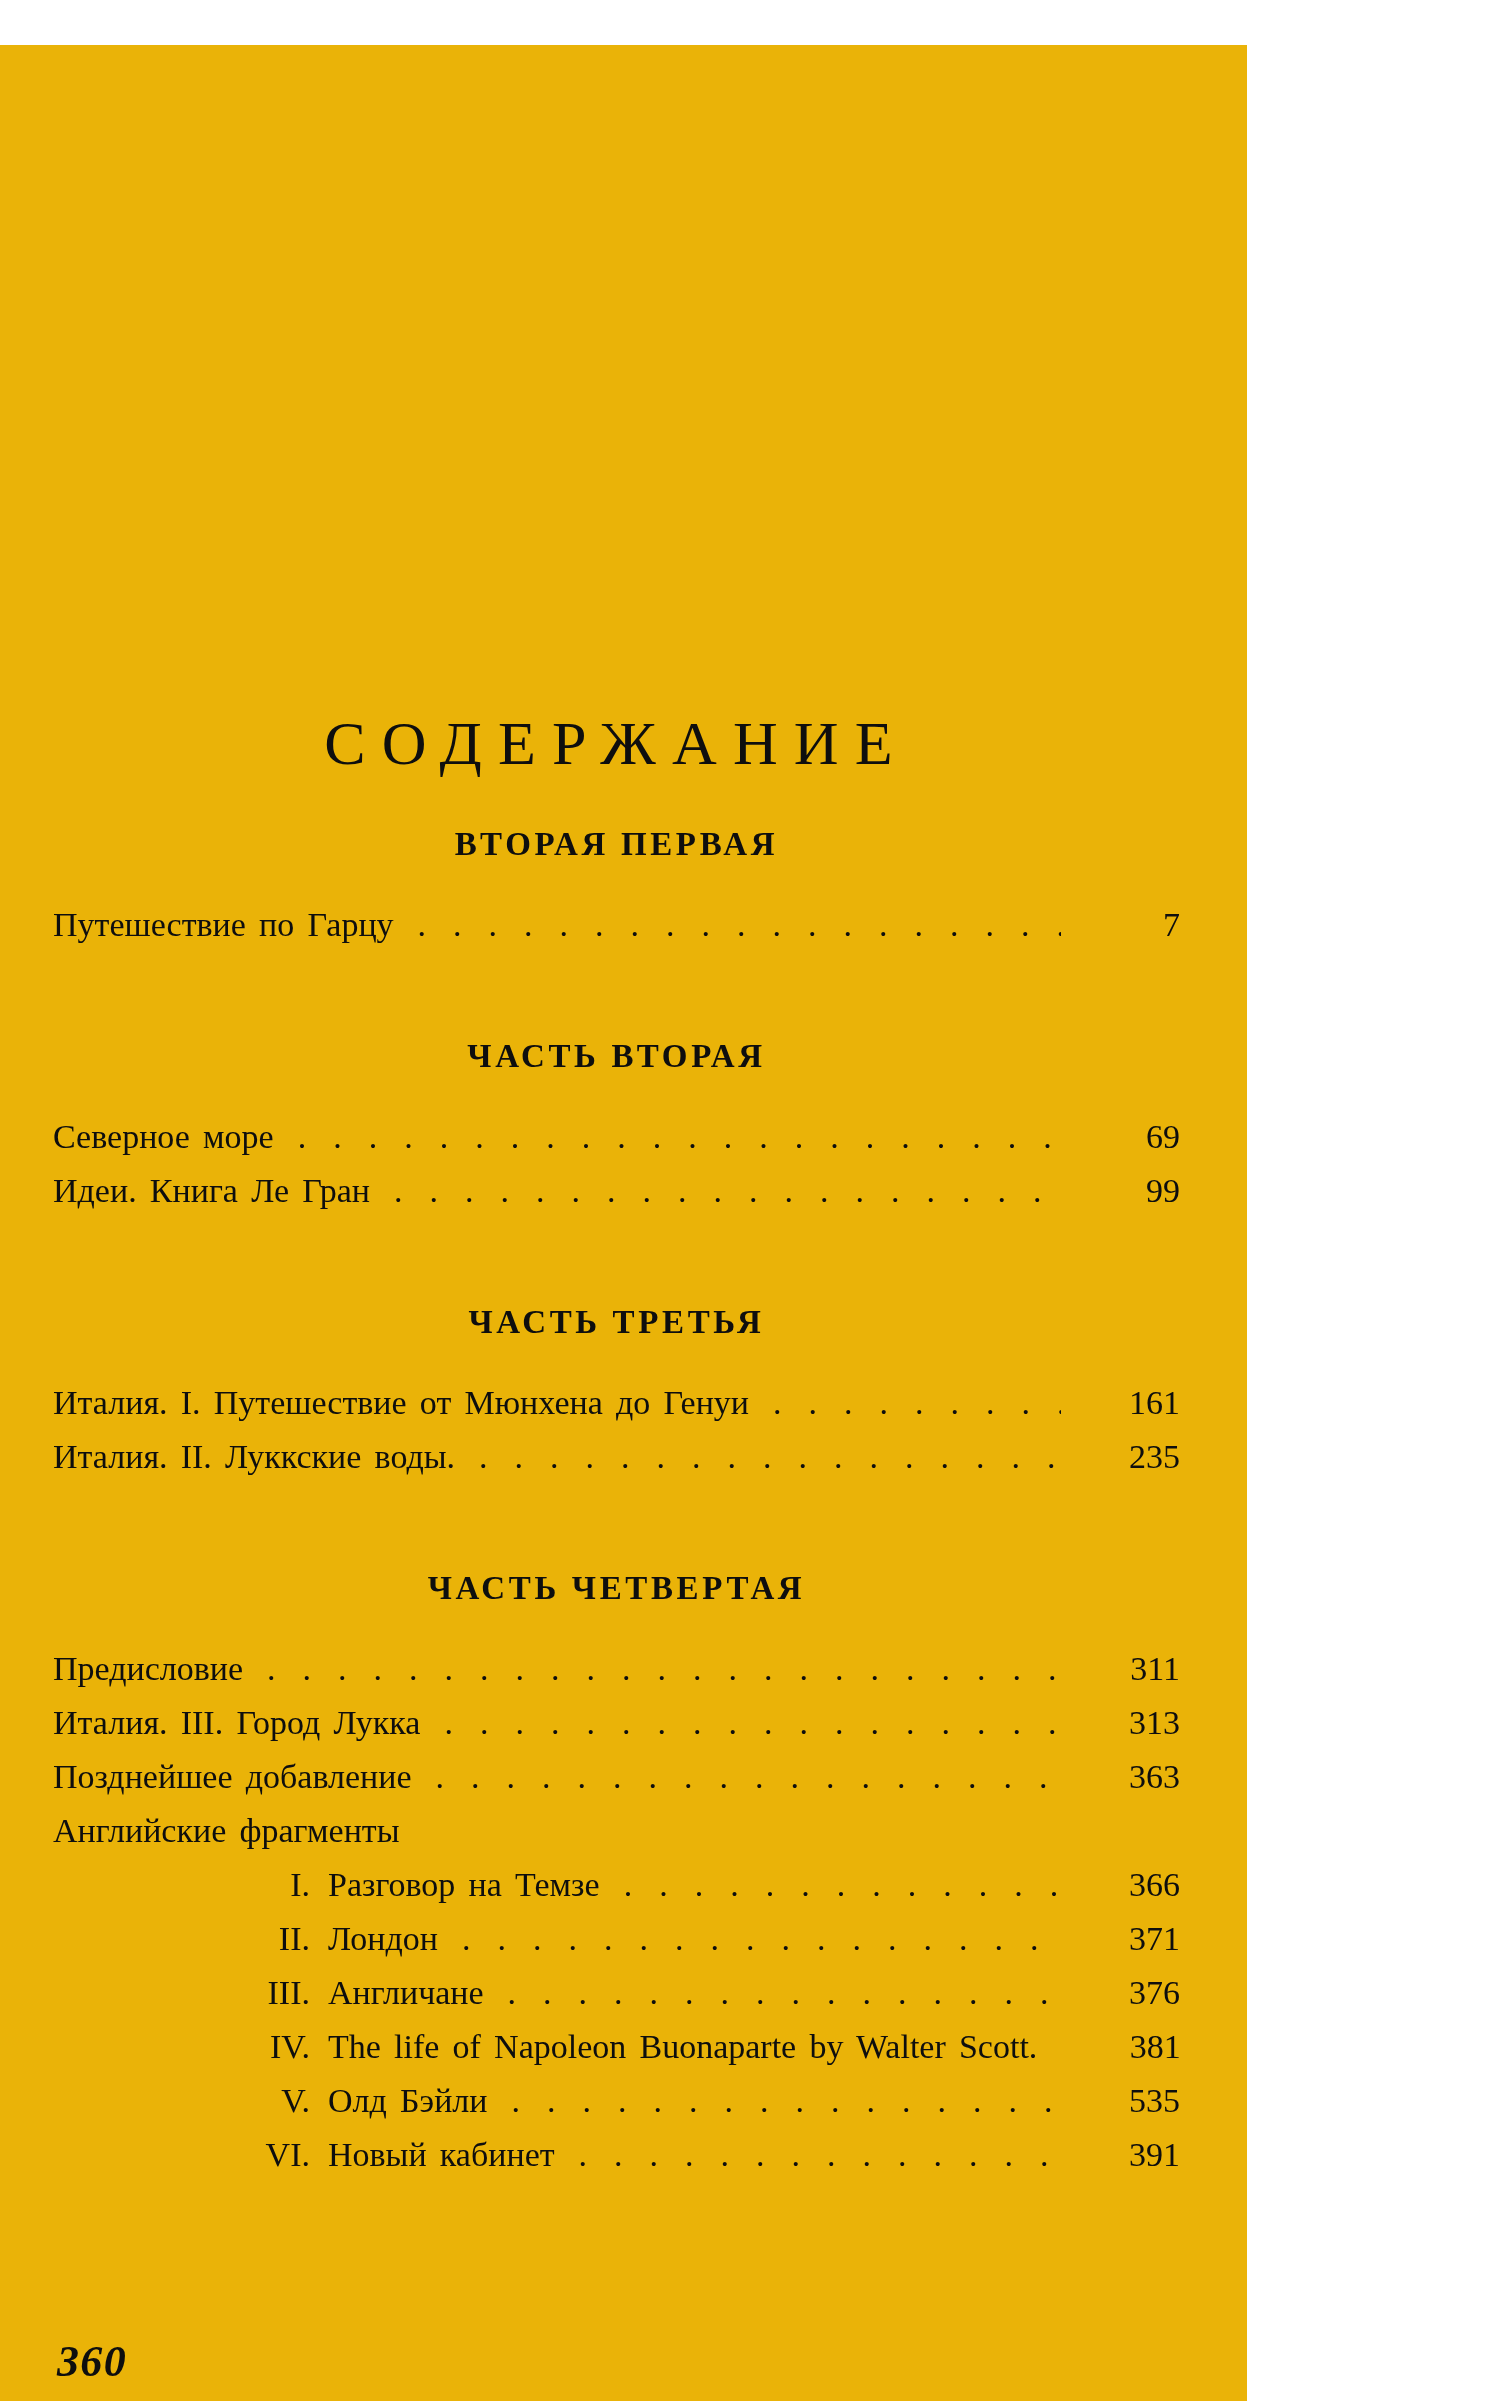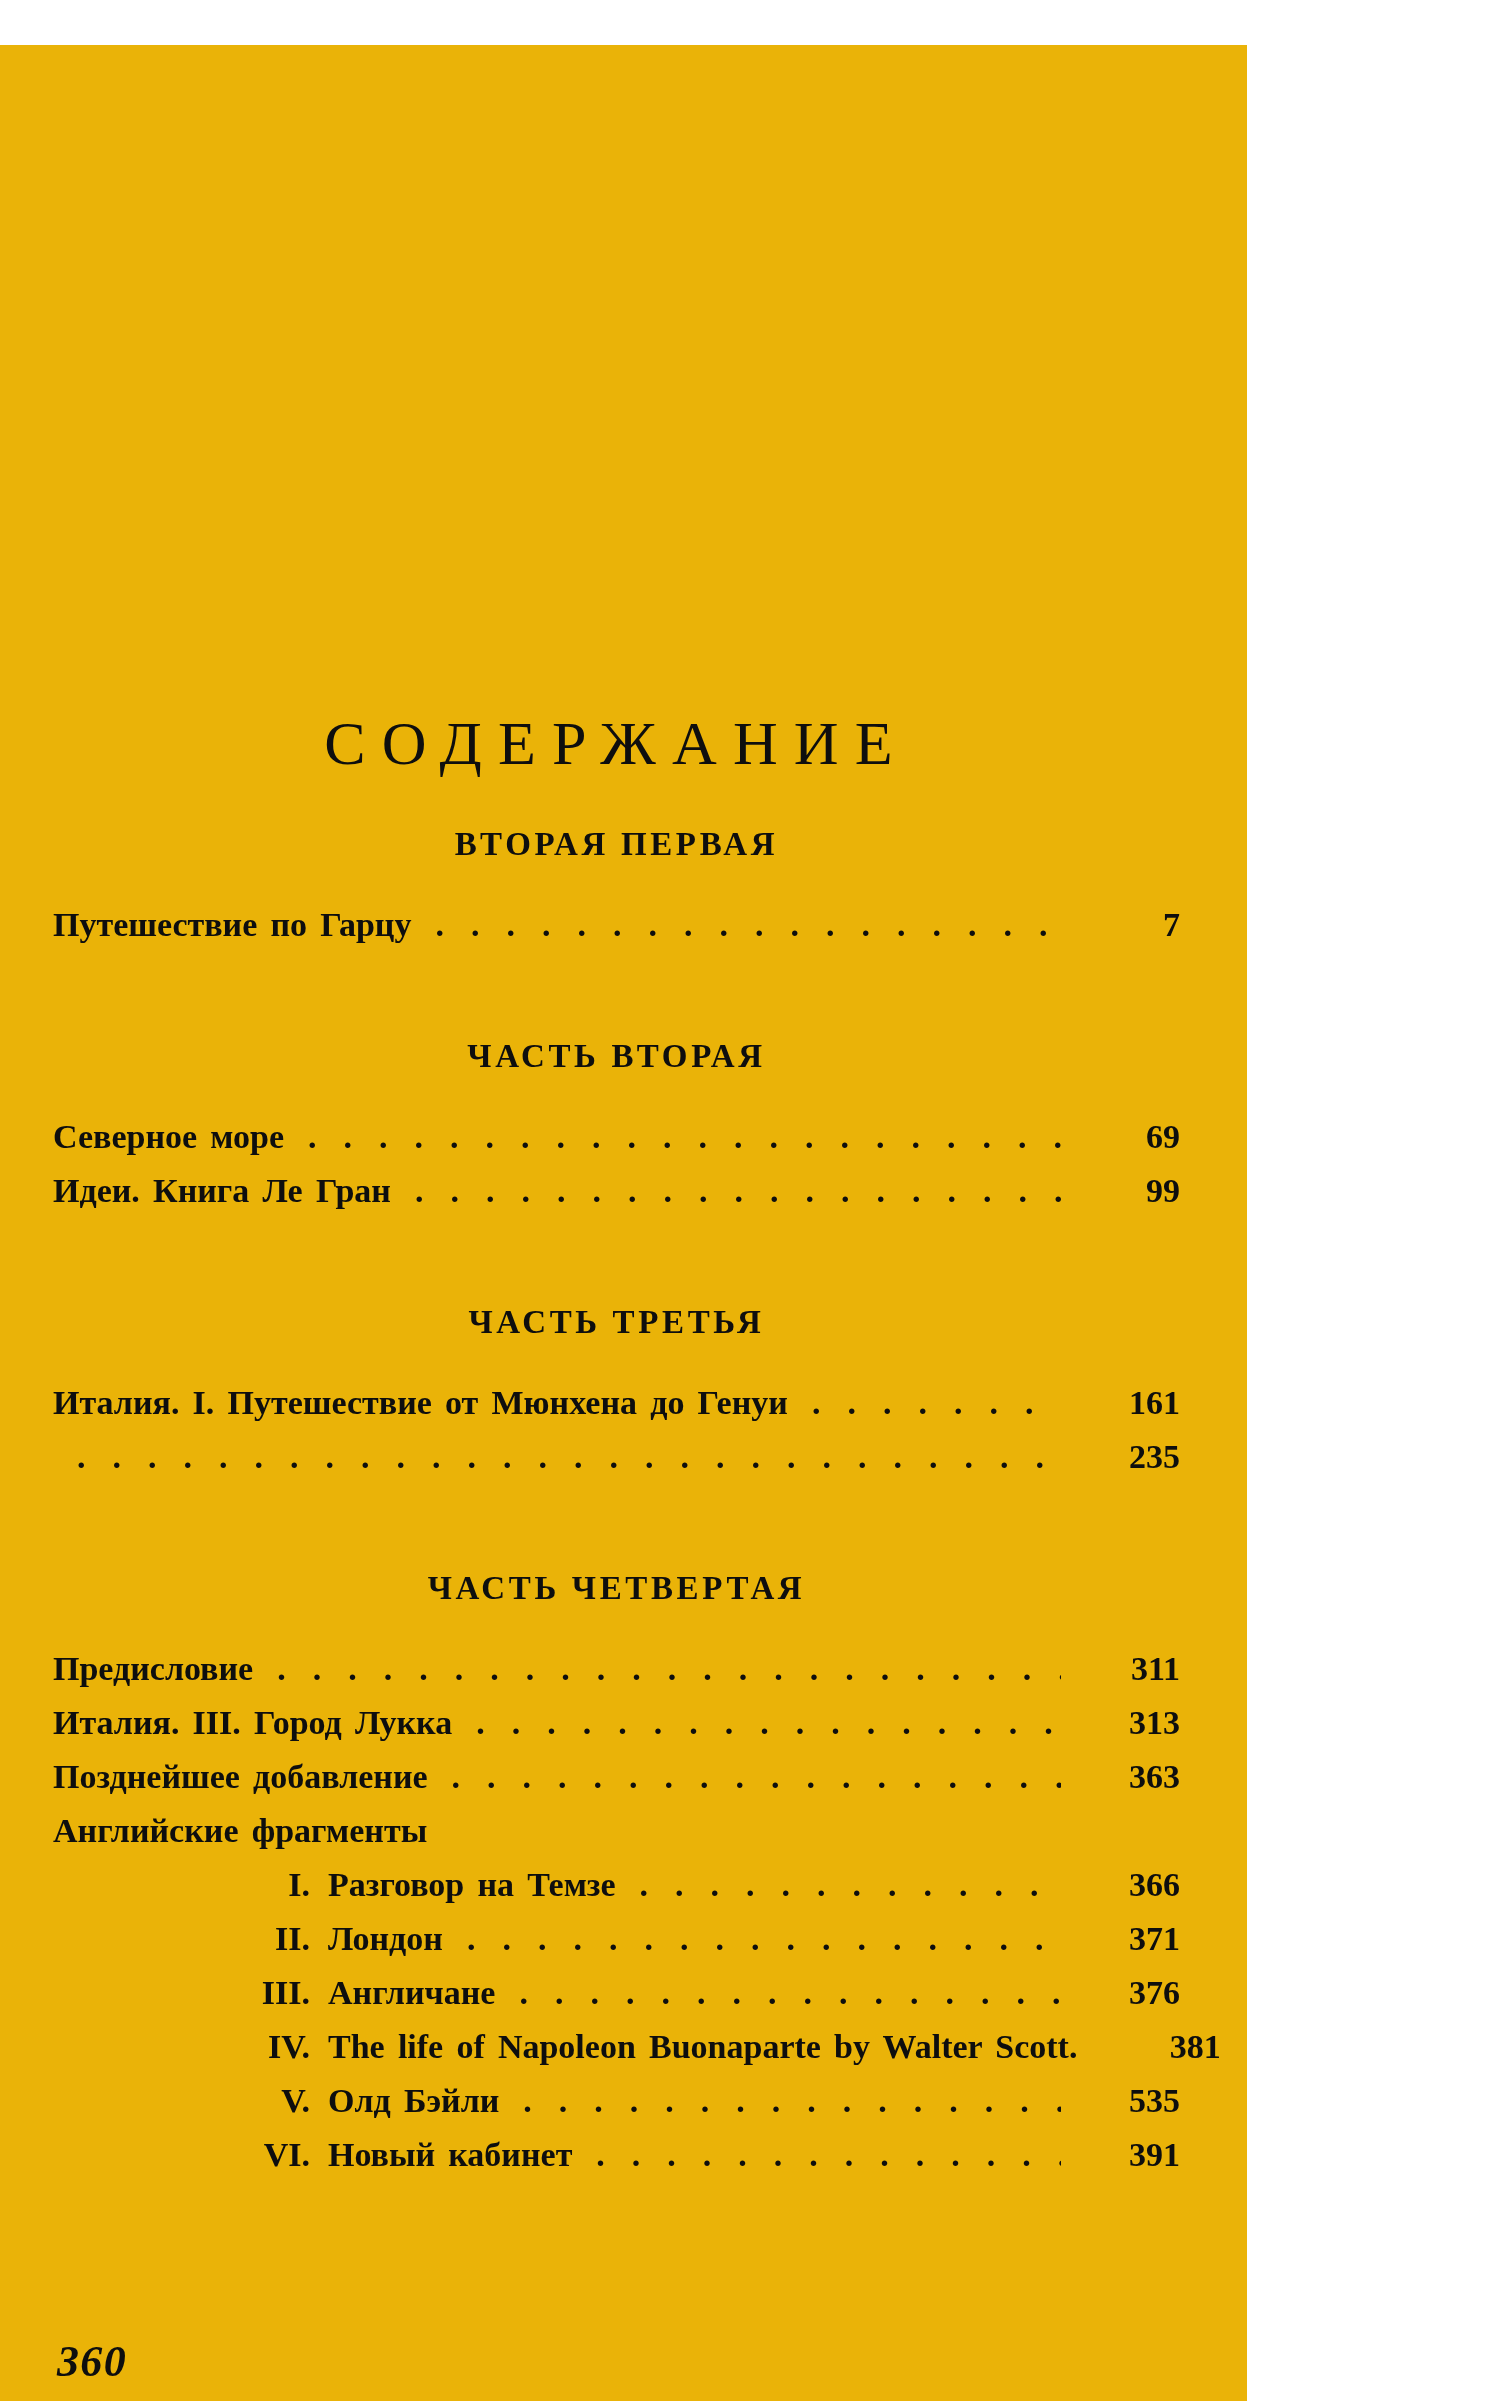--- a/index.html
+++ b/index.html
@@ -49,21 +49,20 @@
   section.toc-section:first-of-type .part-heading {
     margin-top: 54px;
   }
   .toc-row {
     display: flex;
     align-items: center;
     line-height: 54px;
     font-size: 34px;
     white-space: nowrap;
     word-spacing: 4.7px;
-    font-weight: bold;
   }
   .toc-row.sub {
     padding-left: 148px;
   }
   .toc-num {
     flex: none;
     display: inline-block;
     min-width: 109px;
     text-align: right;
   }
@@ -124,20 +123,21 @@
         </div>
       </section>
       <section class="toc-section">
         <h3 class="part-heading">ЧАСТЬ ТРЕТЬЯ</h3>
         <div class="toc-row">
           <span class="toc-title">Италия. I. Путешествие от Мюнхена до Генуи</span>
           <span class="toc-leader">............................................................</span>
           <span class="toc-page">161</span>
         </div>
         <div class="toc-row">
+          <span class="toc-title">Италия. II. Луккские воды.</span>
           <span class="toc-leader">............................................................</span>
           <span class="toc-page">235</span>
         </div>
       </section>
       <section class="toc-section">
         <h3 class="part-heading">ЧАСТЬ ЧЕТВЕРТАЯ</h3>
         <div class="toc-row">
           <span class="toc-title">Предисловие</span>
           <span class="toc-leader">............................................................</span>
           <span class="toc-page">311</span>

